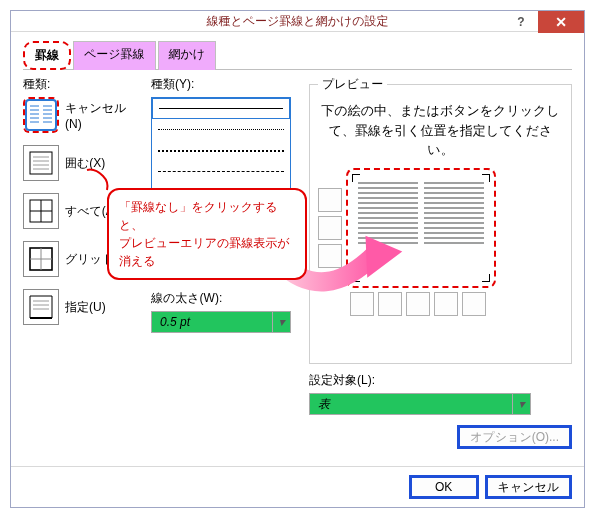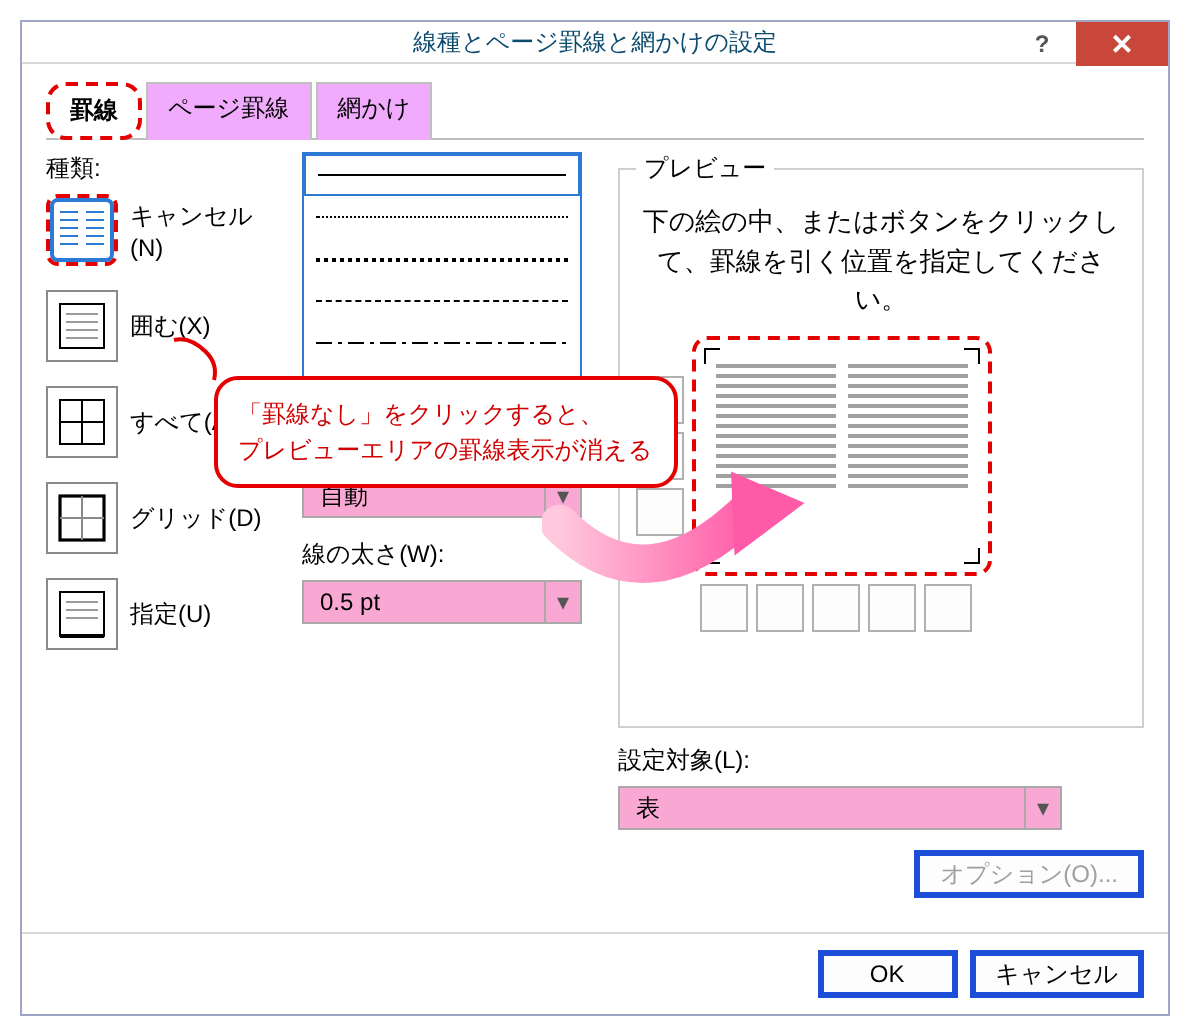--- a/index.html
+++ b/index.html
@@ -24,21 +24,21 @@
     height: 30px;
     background: #fff;
     border-bottom: 1px solid #d9d9d9;
     display: flex;
     align-items: center;
     justify-content: center;
     position: relative;
   }
   .title-text {
     font-size: 12px;
-    color: #0c4a6e;
+    color: #7f1d1d;
   }
   .title-buttons {
     position: absolute;
     right: 0; top: 0;
     height: 100%;
     display: flex;
   }
   .tbtn {
     width: 34px;
     height: 22px;
@@ -135,22 +135,23 @@
   .line-dot { border-top: 1px dotted #000; width: 100%; }
   .line-dash { border-top: 1px dashed #000; width: 100%; }
   .line-dashdot { width:100%; height:1px; background: repeating-linear-gradient(90deg,#000 0 8px,transparent 8px 11px,#000 11px 13px,transparent 13px 16px); }
 
   .select {
     width: 140px;
     height: 22px;
     border: 1px solid #a9a9a9;
     display: flex;
     align-items: center;
-    background: #f9a8d4;
+    background: #22c55e;
     margin-bottom: 10px;
+    font-style: italic;
   }
   .select-text { flex: 1; padding: 0 8px; }
   .select-arrow { width: 18px; height: 100%; border-left: 1px solid #a9a9a9; display:flex;align-items:center;justify-content:center; color:#555;}
   .select.wide { width: 222px; }
 
   fieldset.preview {
     border: 1px solid #cfcfcf;
     padding: 8px;
     height: 288px;
     margin: 0 0 8px 0;
@@ -189,21 +190,21 @@
   .page-box .corner.br { bottom:4px; right:4px; border-bottom:1px solid #000; border-right:1px solid #000;}
   .text-cols {
     display: flex; gap: 6px; height: 100%;
   }
   .text-col { flex:1; display:flex; flex-direction:column; gap:3px; padding-top:2px;}
   .tline { height:2px; background:#9fa0a0; }
 
   .callout {
     position: absolute;
     left: 96px; top: 156px;
-    width: 232px;
+    width: 200px;
     border: 2px solid #e40000;
     border-radius: 12px;
     background: #fff;
     padding: 8px 10px;
     font-size: 12px;
     color: #d10000;
     line-height: 1.5;
     z-index: 5;
   }
   .callout-tail {
@@ -331,20 +332,21 @@
                   <line x1="6" y1="16" x2="22" y2="16"></line>
                 </g>
                 <line x1="3" y1="25" x2="25" y2="25" stroke="#000" stroke-width="2"></line>
               </svg>
           </div>
           <span>指定(U)</span>
         </div>
       </div>
 
       <div class="col-style">
+        <span class="grp-label">種類(Y):</span>
         <div class="style-list">
           <div class="style-row sel">
               <div class="line-solid"></div>
             </div>
           <div class="style-row">
               <div class="line-dot"></div>
             </div>
           <div class="style-row">
               <div class="line-dash" style="border-top-style:dotted;border-top-width:2px"></div>
             </div>

